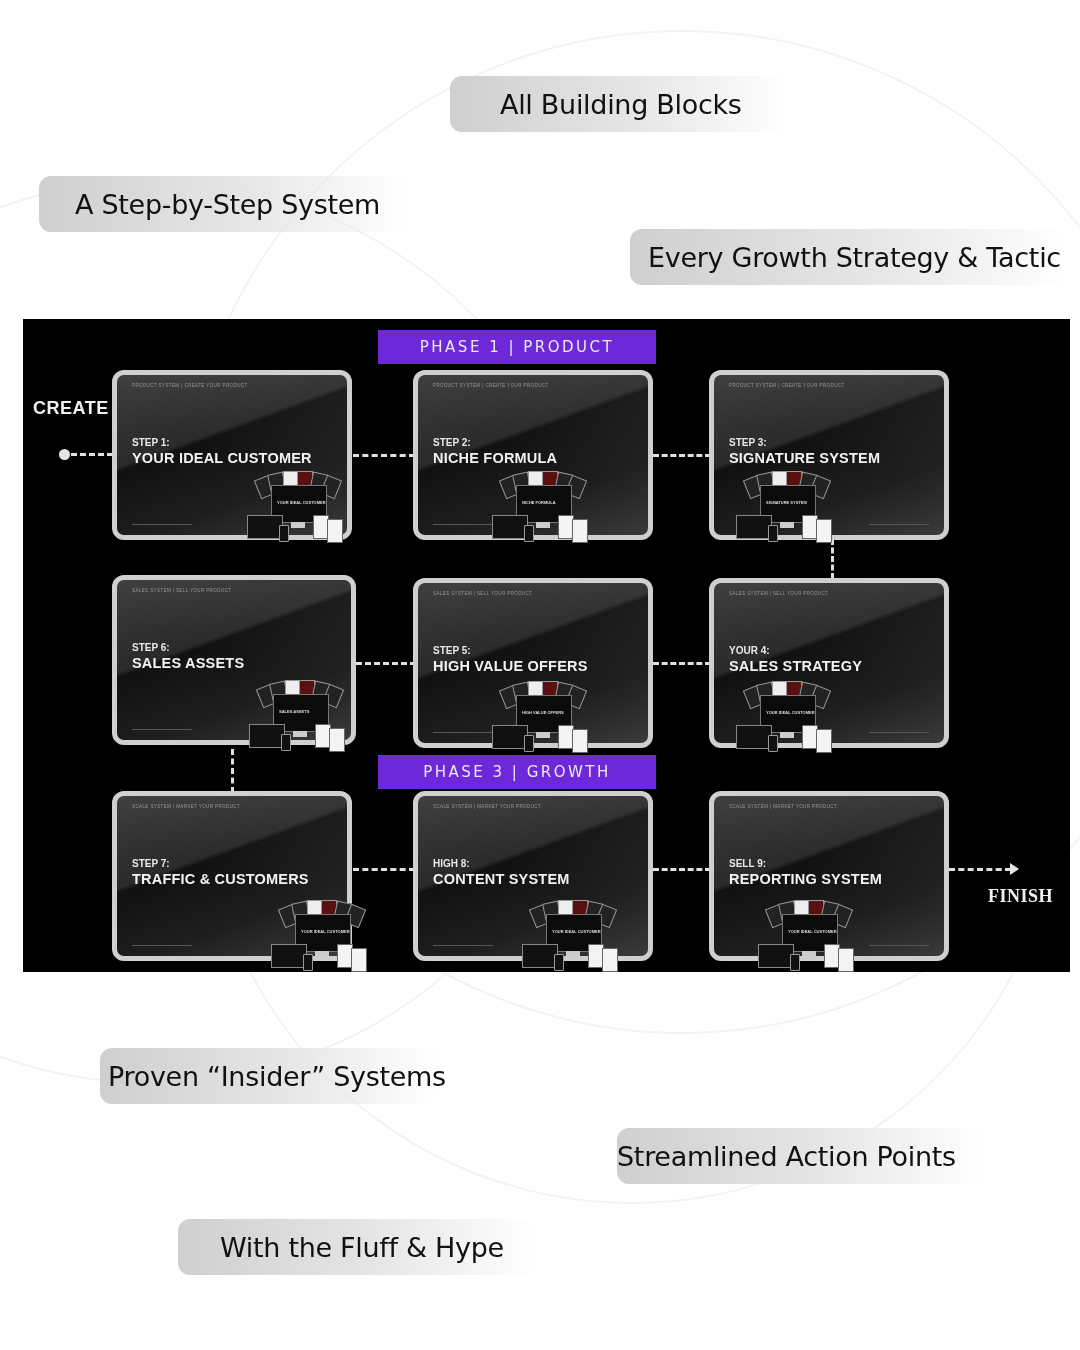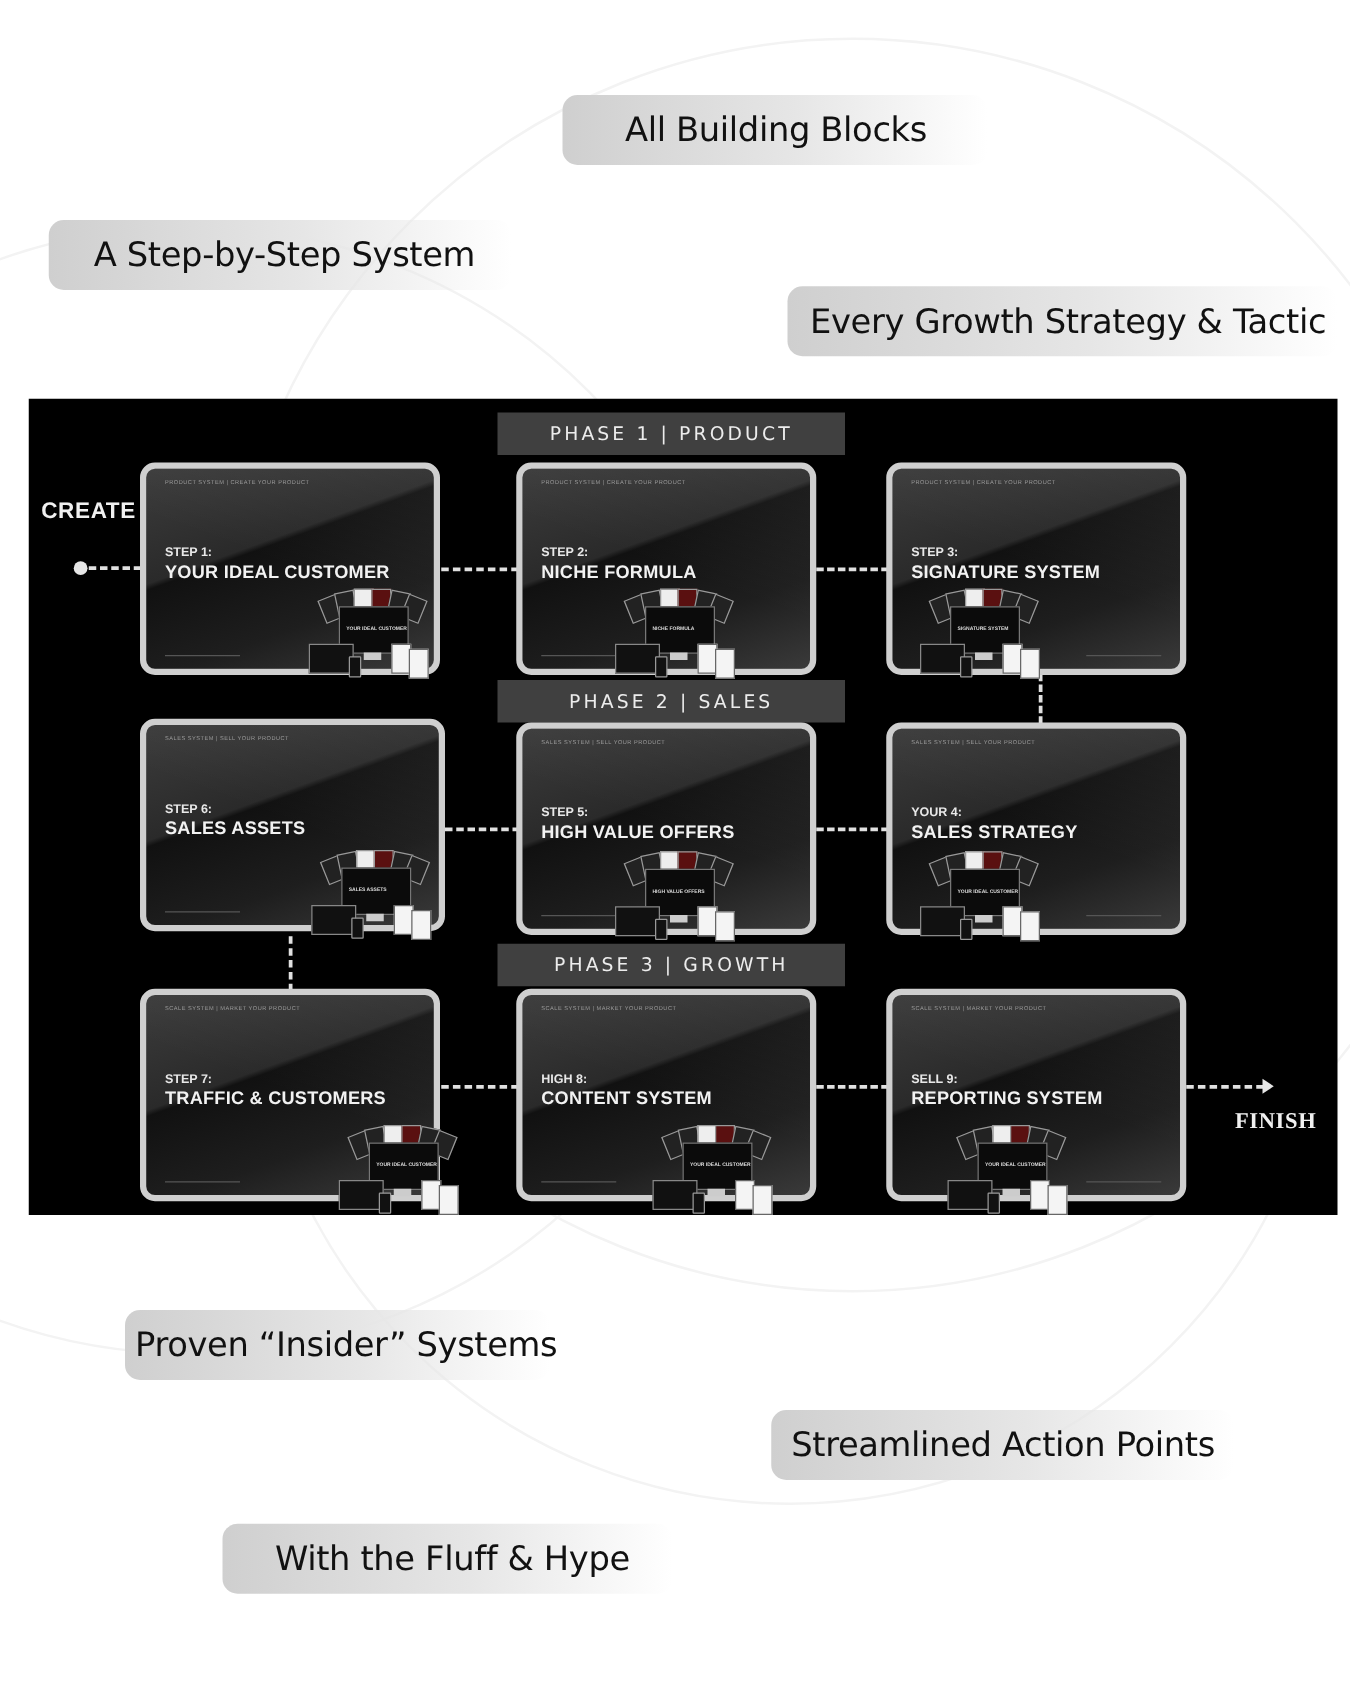--- a/index.html
+++ b/index.html
@@ -44,24 +44,24 @@
       position: absolute;
       left: 23px;
       top: 319px;
       width: 1047px;
       height: 653px;
       background: #000;
     }
 
     .phase {
       position: absolute;
-      left: 375px;
+      left: 355px;
       width: 278px;
       height: 34px;
-      background: #404040;
+      background: #6d28d9;
       color: #ececec;
       font-family: "DejaVu Sans", sans-serif;
       font-size: 15px;
       letter-spacing: 2.5px;
       display: flex;
       align-items: center;
       justify-content: center;
     }
 
     .card {
@@ -246,23 +246,20 @@
 
 <div class="board">
 
   <div class="label-big" style="left:10px; top:79px;">CREATE</div>
   <div class="start-dot" style="left:36px; top:130px;"></div>
   <div class="dash-h" style="left:48px; top:134px; width:42px;"></div>
 
   <div class="phase" style="top:11px;">
     <span>PHASE 1 | PRODUCT</span>
   </div>
-  <div class="phase" style="top:225px;">
-    <span>PHASE 2 | SALES</span>
-  </div>
   <div class="phase" style="top:436px;">
     <span>PHASE 3 | GROWTH</span>
   </div>
 
   <div class="dash-h" style="left:330px; top:135px; width:62px;"></div>
   <div class="dash-h" style="left:630px; top:135px; width:58px;"></div>
   <div class="dash-v" style="left:808px; top:220px; height:40px;"></div>
 
   <div class="dash-h" style="left:630px; top:343px; width:58px;"></div>
   <div class="dash-h" style="left:333px; top:343px; width:60px;"></div>
@@ -505,18 +502,18 @@
         <div class="phone"></div>
         <div class="doc1"></div>
         <div class="doc2"></div>
     </div>
   </div>
 </div>
 
 <div class="pill" style="left:100px; top:1048px; width:340px; padding-left:8px;">
   <span>Proven “Insider” Systems</span>
 </div>
-<div class="pill" style="left:617px; top:1128px; width:370px; padding-left:16px;">
+<div class="pill" style="left:617px; top:1128px; width:370px; ">
   <span>Streamlined Action Points</span>
 </div>
 <div class="pill" style="left:178px; top:1219px; width:360px; padding-left:42px;">
   <span>With the Fluff &amp; Hype</span>
 </div>
 
 </body></html>

